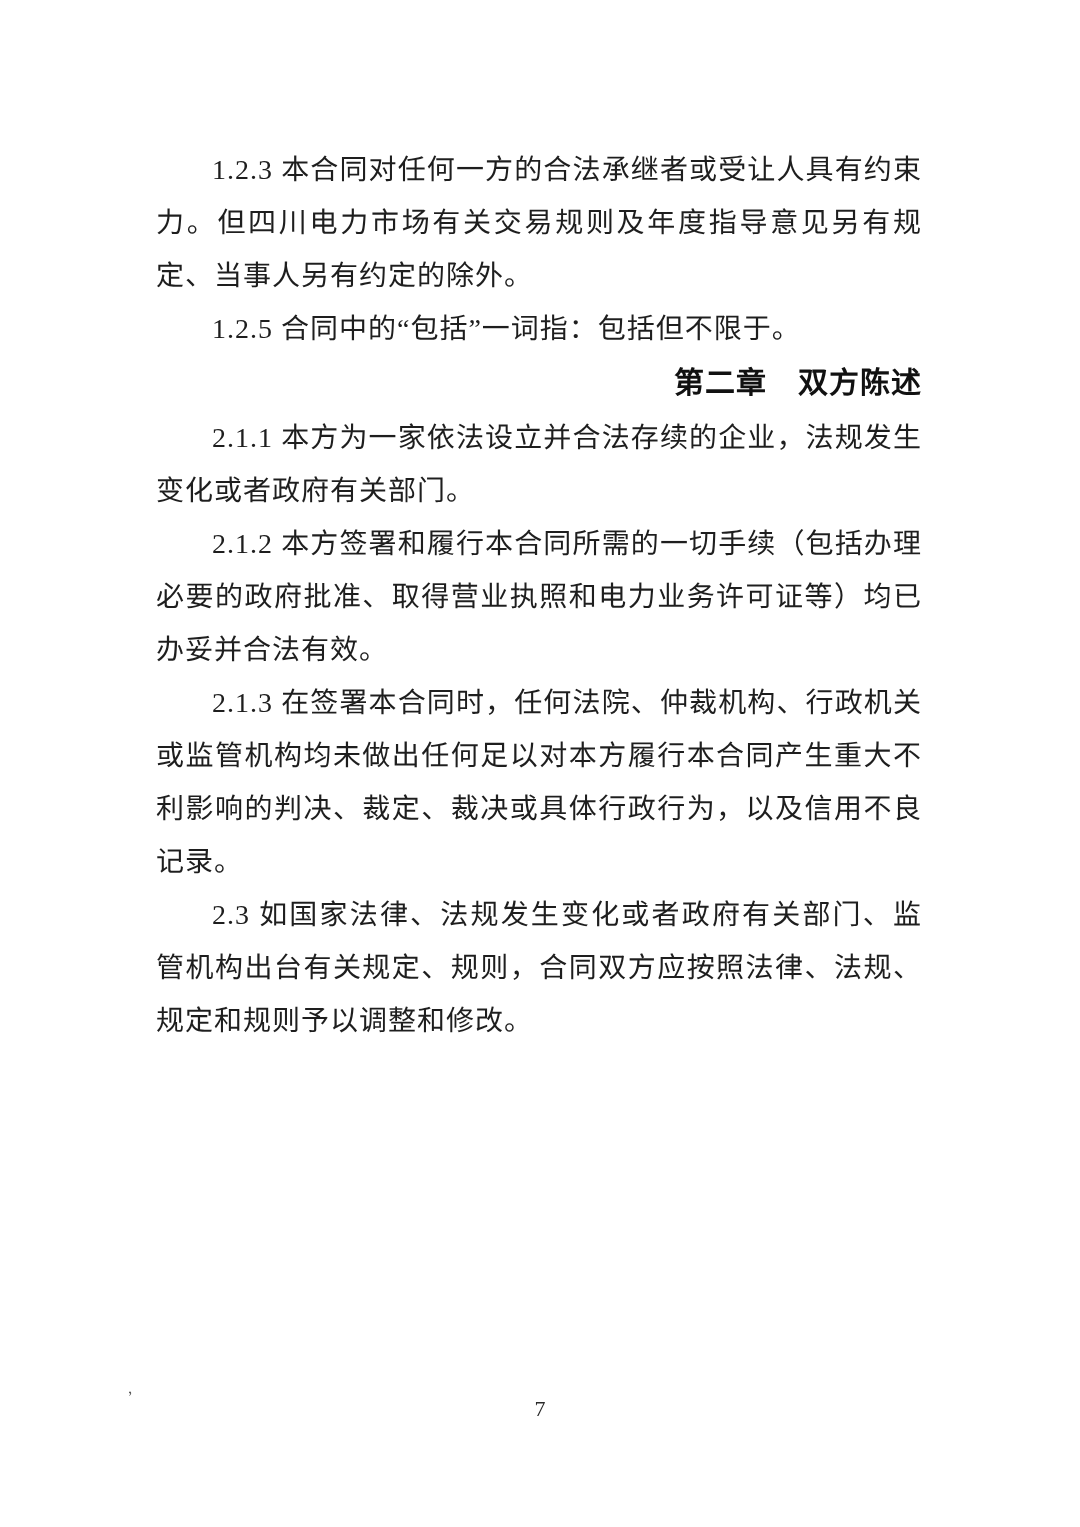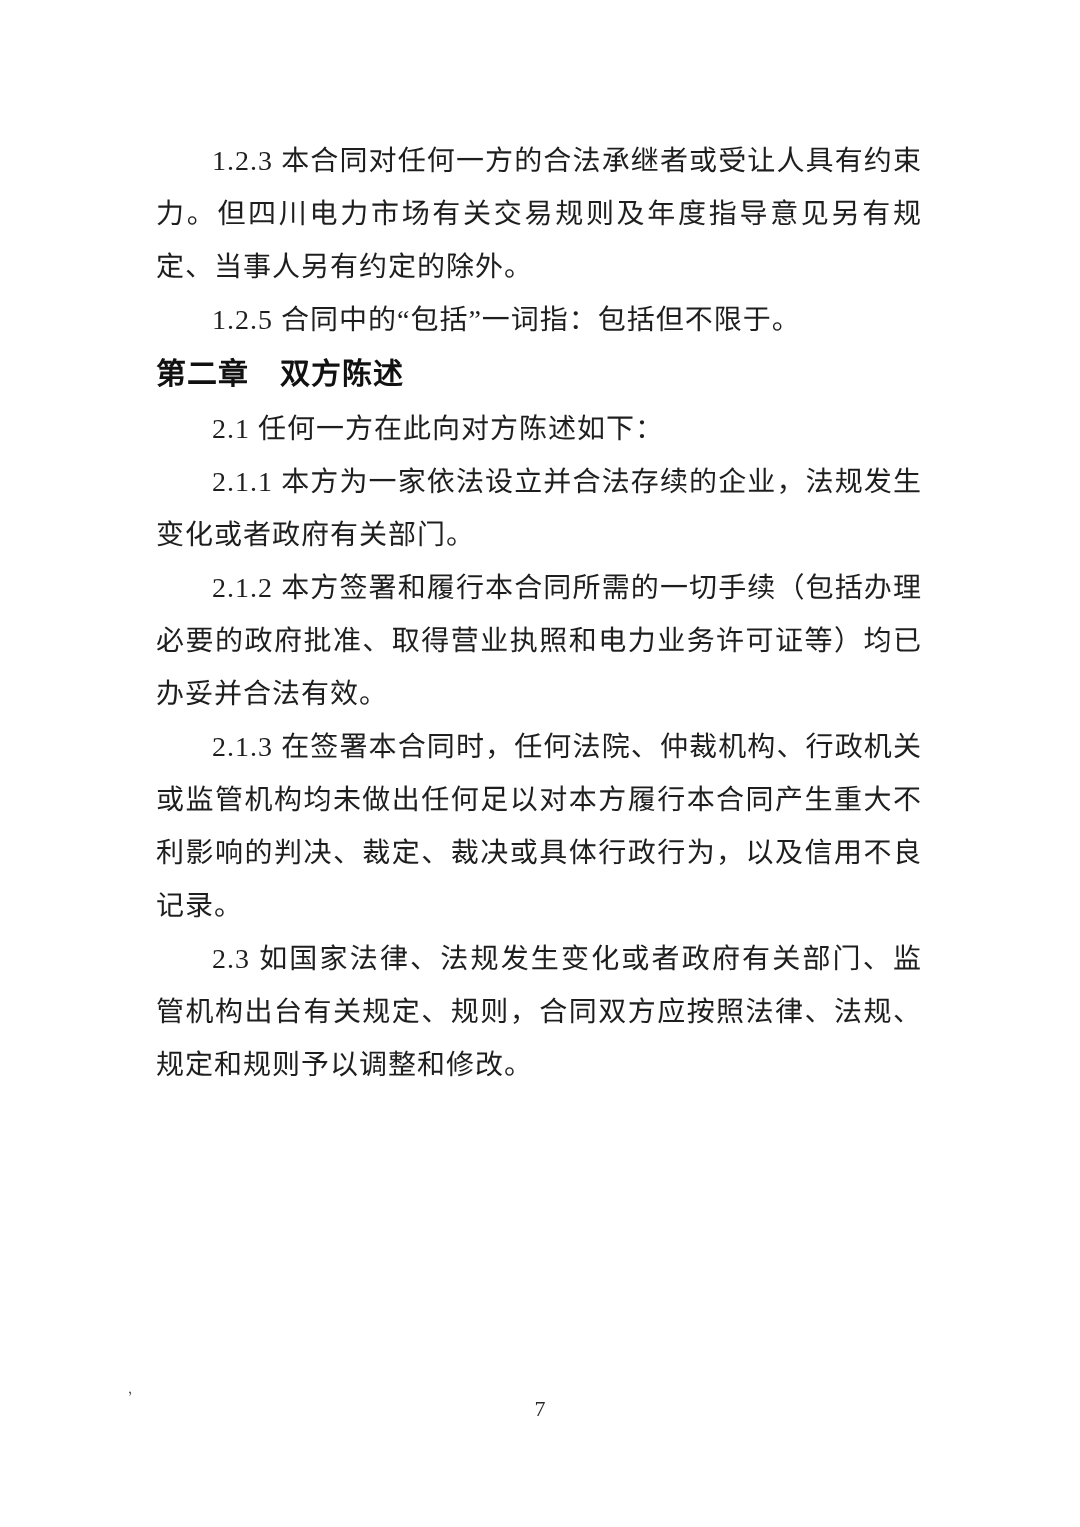--- a/index.html
+++ b/index.html
@@ -11,21 +11,21 @@
     position: relative;
     width: 1080px;
     height: 1527px;
     background: #ffffff;
     overflow: hidden;
     margin: 0 auto;
   }
   .content {
     position: absolute;
     left: 156px;
-    top: 134px;
+    top: 143px;
     width: 766px;
   }
   .content p {
     margin: 0;
     padding: 0;
   }
   .content p.body {
     font-family: "Liberation Serif", "DejaVu Serif", serif;
     font-size: 28px;
     line-height: 53px;
@@ -33,21 +33,21 @@
     text-align: justify;
     text-indent: 2em;
     letter-spacing: 1px;
   }
   .content p.heading {
     font-family: "Liberation Sans", "DejaVu Sans", sans-serif;
     font-weight: 700;
     font-size: 30px;
     line-height: 56px;
     color: #111111;
-    text-align: left;
+    text-align: right;
     text-indent: 0;
     letter-spacing: 1px;
   }
   .page-number {
     position: absolute;
     left: 0;
     top: 1396px;
     width: 100%;
     text-align: center;
     font-family: "Liberation Serif", "DejaVu Serif", serif;
@@ -65,21 +65,20 @@
   }
 </style>
 </head>
 <body>
 
 <div class="page">
   <div class="content">
       <p class="body">1.2.3 本合同对任何一方的合法承继者或受让人具有约束力。但四川电力市场有关交易规则及年度指导意见另有规定、当事人另有约定的除外。</p>
       <p class="body">1.2.5 合同中的“包括”一词指：包括但不限于。</p>
       <p class="heading">第二章　双方陈述</p>
-      <p class="body">2.1 任何一方在此向对方陈述如下：</p>
       <p class="body">2.1.1 本方为一家依法设立并合法存续的企业，法规发生变化或者政府有关部门。</p>
       <p class="body">2.1.2 本方签署和履行本合同所需的一切手续（包括办理必要的政府批准、取得营业执照和电力业务许可证等）均已办妥并合法有效。</p>
       <p class="body">2.1.3 在签署本合同时，任何法院、仲裁机构、行政机关或监管机构均未做出任何足以对本方履行本合同产生重大不利影响的判决、裁定、裁决或具体行政行为，以及信用不良记录。</p>
       <p class="body">2.3 如国家法律、法规发生变化或者政府有关部门、监管机构出台有关规定、规则，合同双方应按照法律、法规、规定和规则予以调整和修改。</p>
     </div>
   <span class="stray-mark">’</span>
   <div class="page-number">7</div>
 </div>
 
 </body></html>

